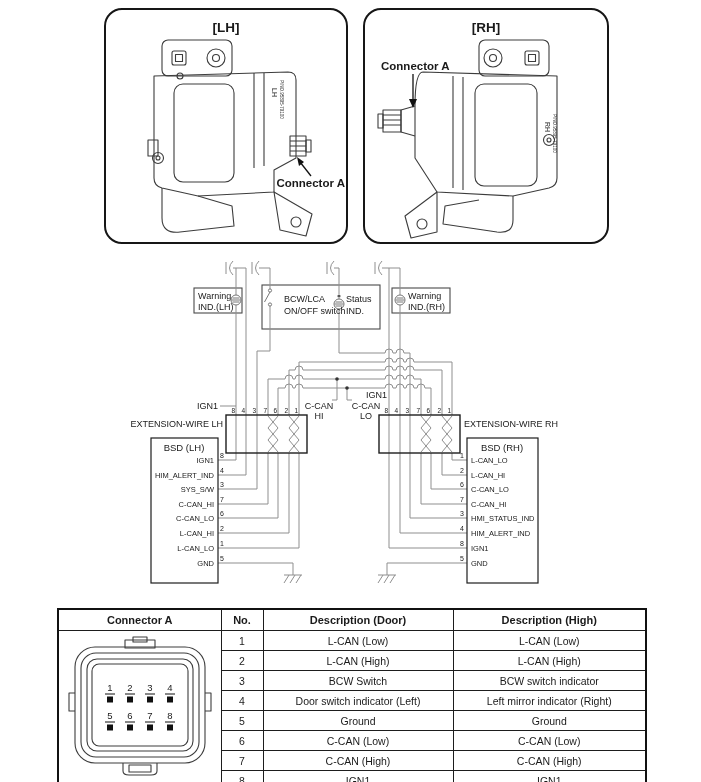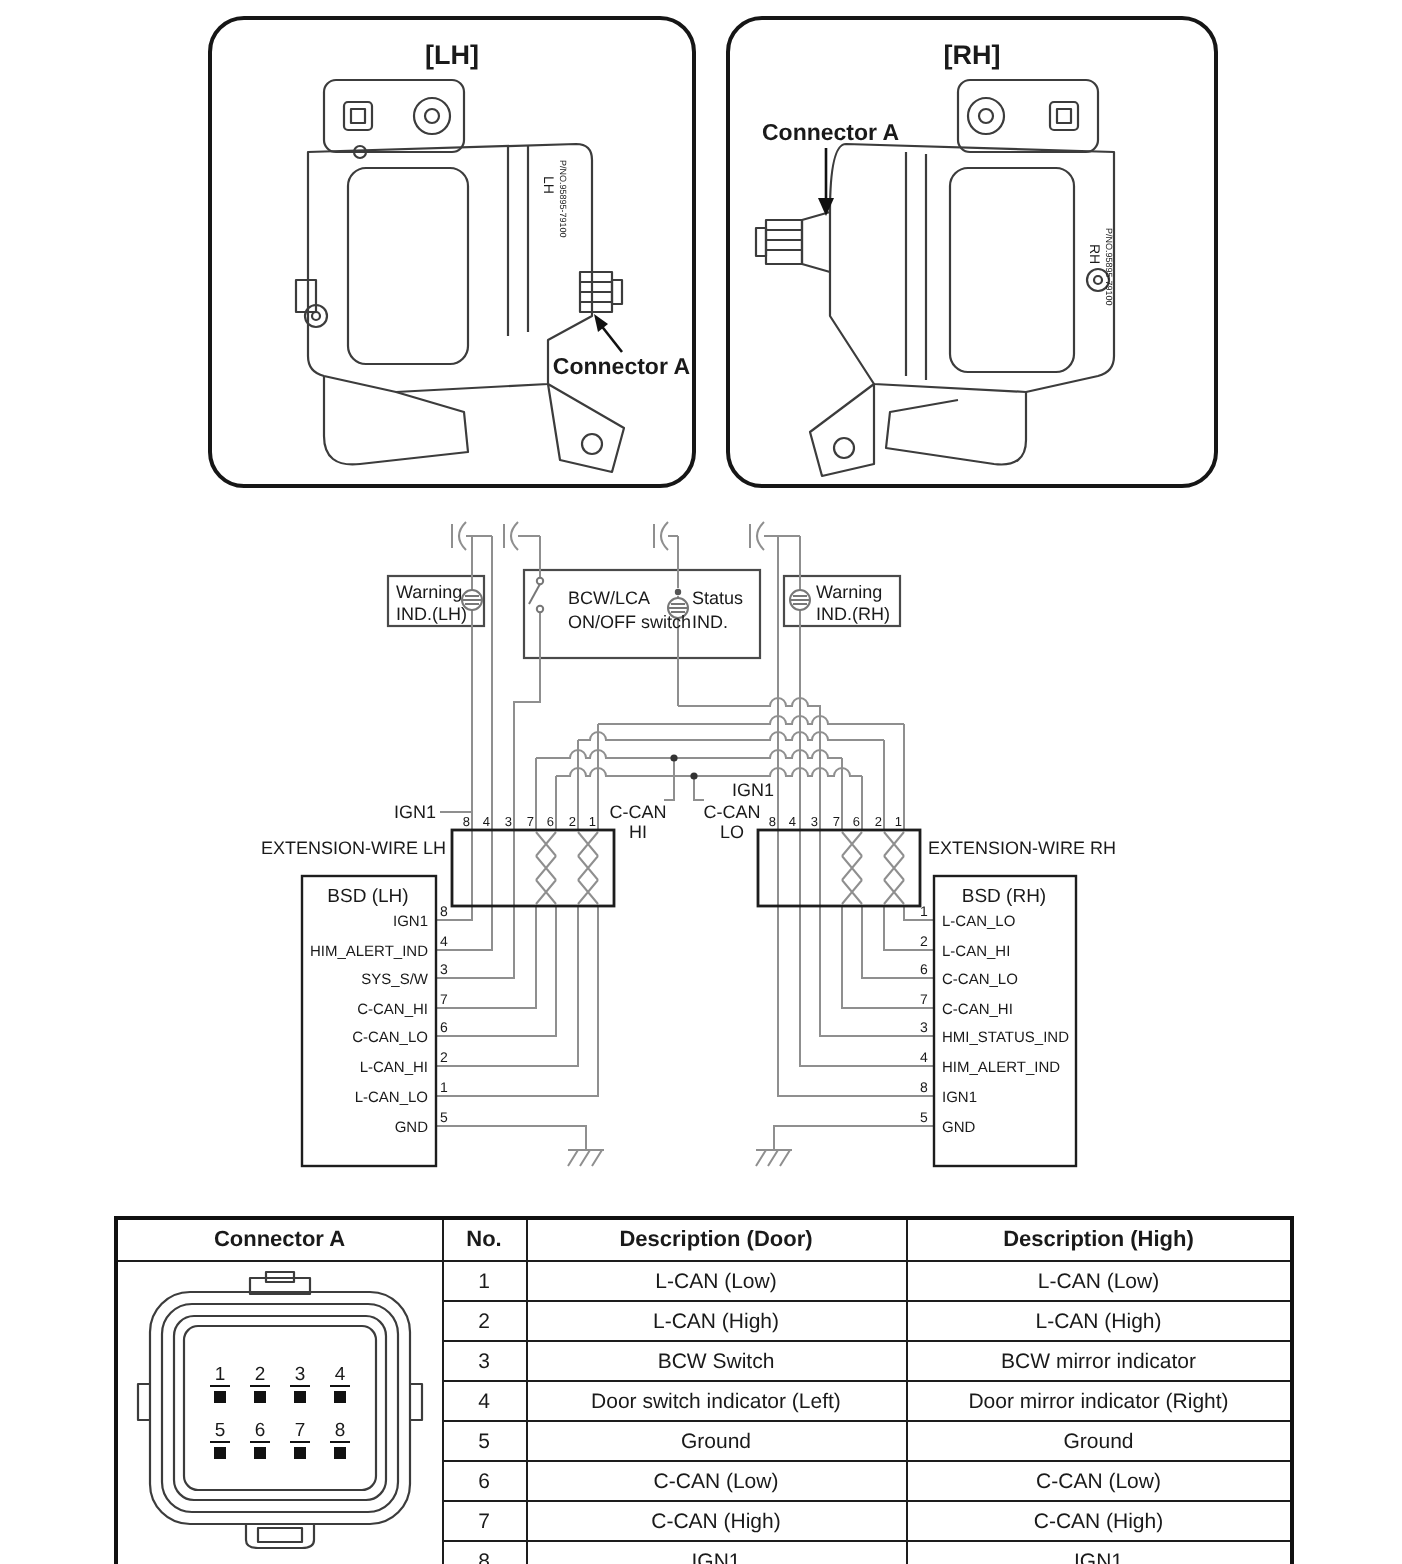--- a/index.html
+++ b/index.html
@@ -307,26 +307,26 @@
         <td>L-CAN (Low)</td>
       </tr>
       <tr>
         <td>2</td>
         <td>L-CAN (High)</td>
         <td>L-CAN (High)</td>
       </tr>
       <tr>
         <td>3</td>
         <td>BCW Switch</td>
-        <td>BCW mirror indicator</td>
+        <td>BCW switch indicator</td>
       </tr>
       <tr>
         <td>4</td>
         <td>Door switch indicator (Left)</td>
-        <td>Door mirror indicator (Right)</td>
+        <td>Left mirror indicator (Right)</td>
       </tr>
       <tr>
         <td>5</td>
         <td>Ground</td>
         <td>Ground</td>
       </tr>
       <tr>
         <td>6</td>
         <td>C-CAN (Low)</td>
         <td>C-CAN (Low)</td>

